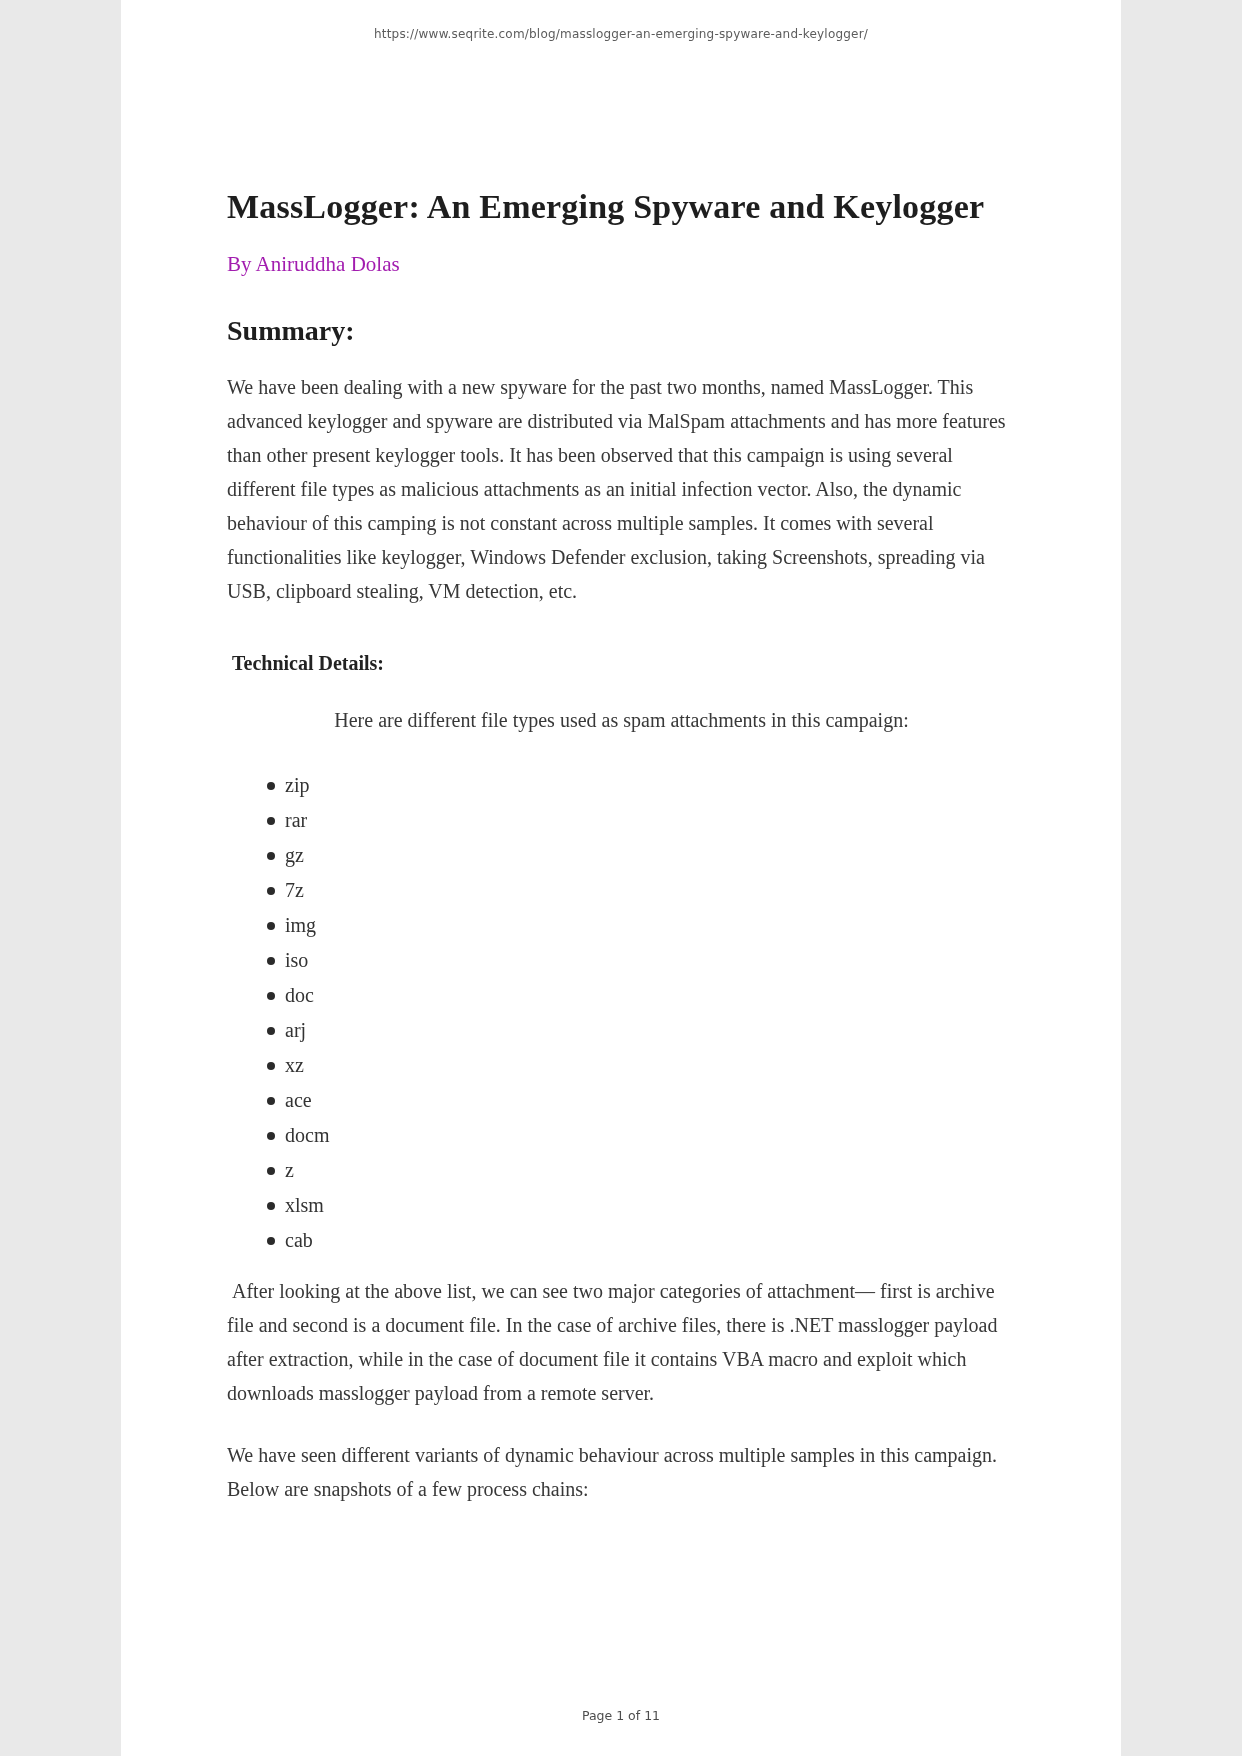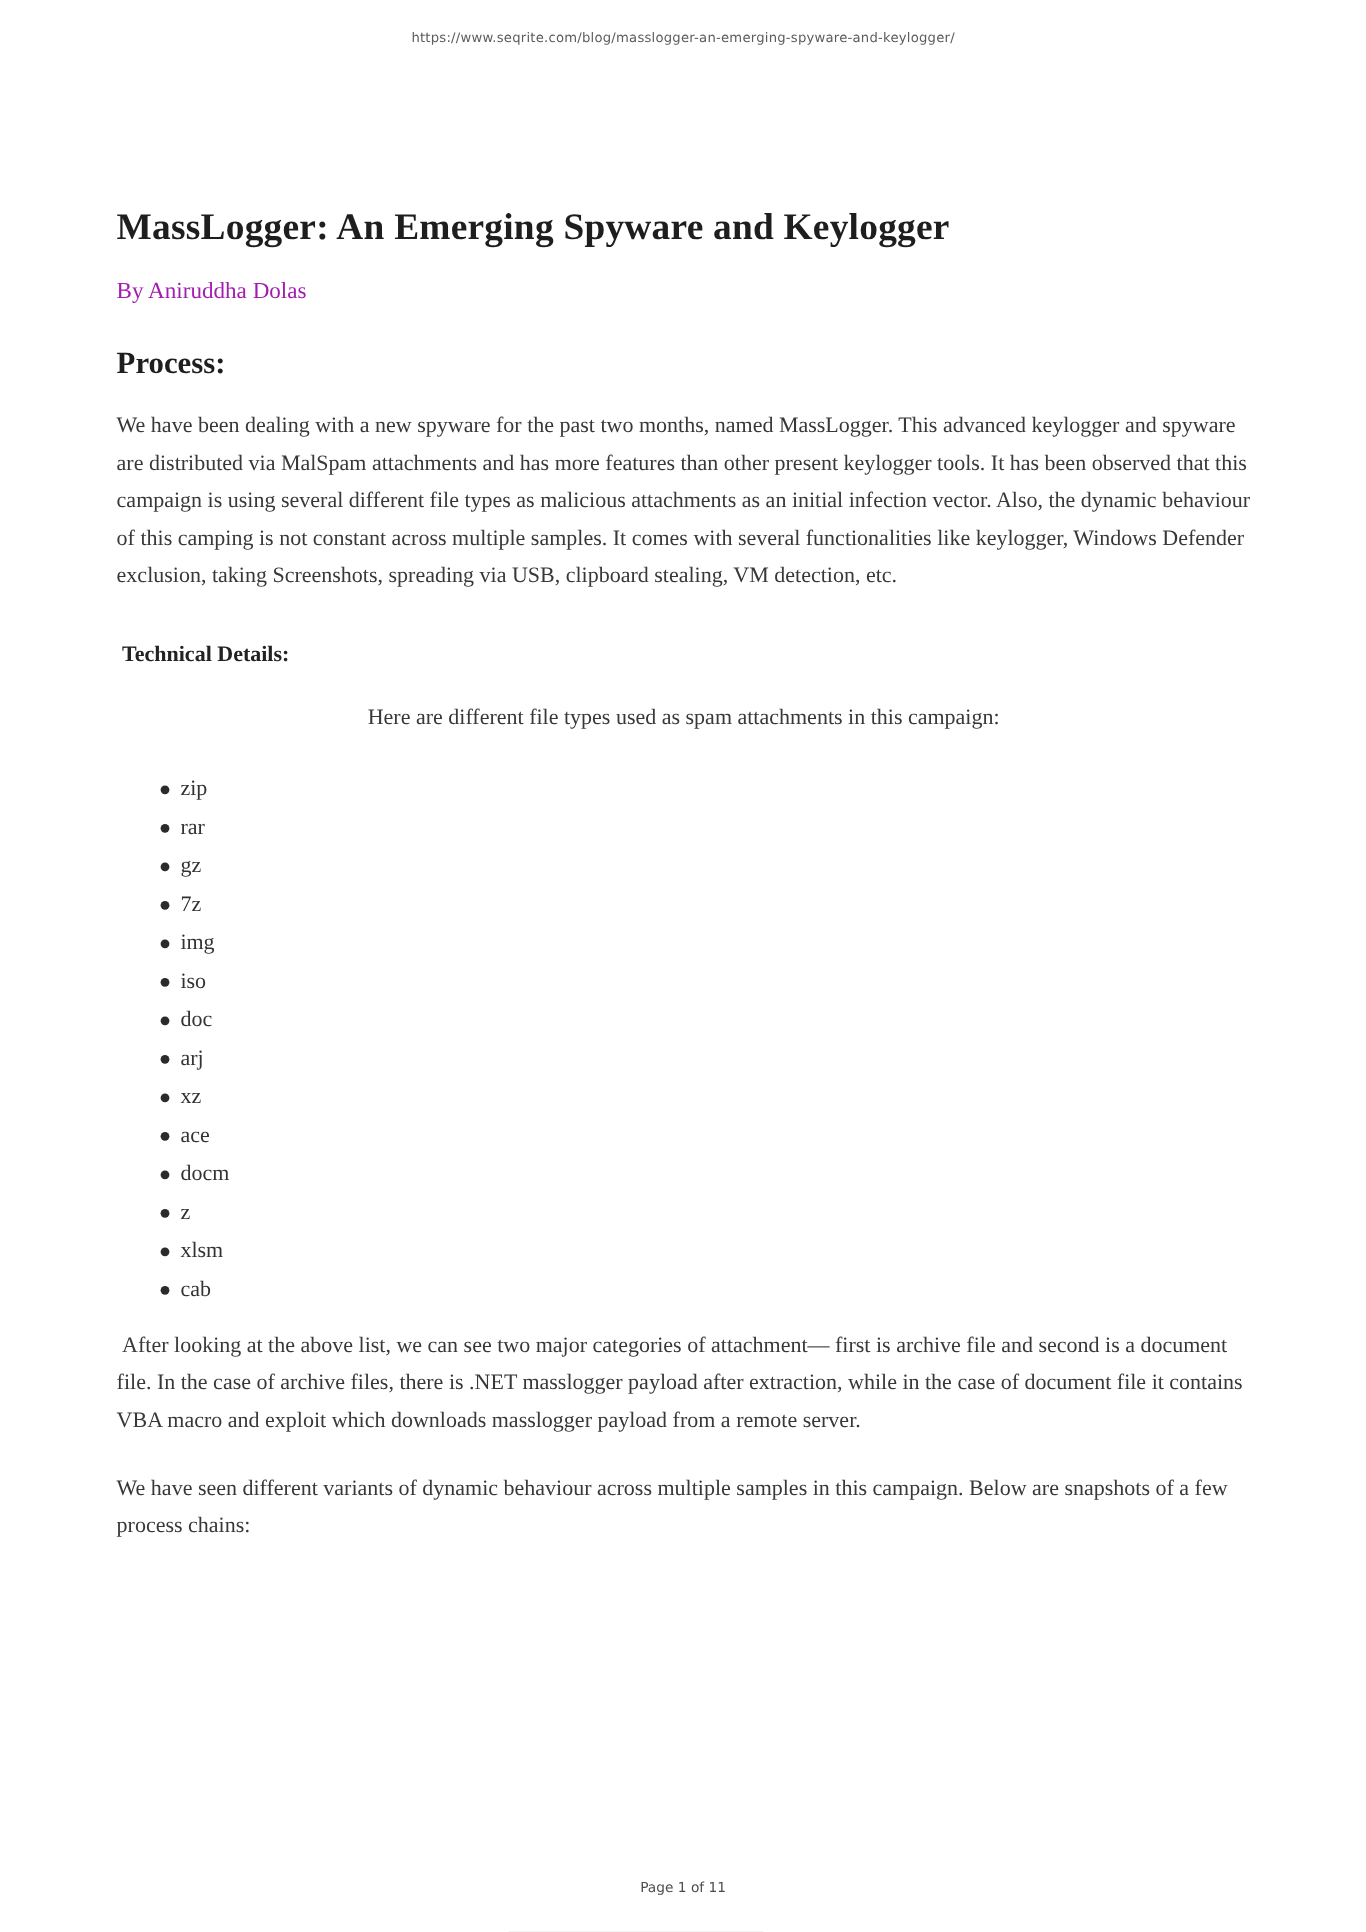--- a/index.html
+++ b/index.html
@@ -1,19 +1,19 @@
 <!DOCTYPE html>
 <html><head>
 <meta charset="utf-8">
 <style>
   * { box-sizing: border-box; }
   html, body { margin: 0; padding: 0; background: #e9e9e9; }
   .page {
     position: relative;
-    width: 1242px;
+    width: 1000px;
     height: 1756px;
     margin: 0 auto;
     background: #ffffff;
     font-family: "Liberation Serif", serif;
     color: #383838;
     overflow: hidden;
   }
   .url-bar {
     position: absolute;
     top: 27px;
@@ -117,21 +117,21 @@
 
   <div class="url-bar">https://www.seqrite.com/blog/masslogger-an-emerging-spyware-and-keylogger/</div>
 
   <div class="article">
 
     <h1>MassLogger: An Emerging Spyware and Keylogger</h1>
 
     <div class="byline">By Aniruddha Dolas</div>
 
 
-    <h2 class="section-heading">Process:</h2>
+    <h2 class="section-heading">Summary:</h2>
 
     <p class="body-par">We have been dealing with a new spyware for the past two months, named MassLogger. This advanced keylogger and spyware are distributed via MalSpam attachments and has more features than other present keylogger tools. It has been observed that this campaign is using several different file types as malicious attachments as an initial infection vector. Also, the dynamic behaviour of this camping is not constant across multiple samples. It comes with several functionalities like keylogger, Windows Defender exclusion, taking Screenshots, spreading via USB, clipboard stealing, VM detection, etc.</p>
 
     <h3 class="inline-heading"> Technical Details:</h3>
 
     <p class="intro-par">Here are different file types used as spam attachments in this campaign:</p>
 
     <ul class="file-list">
       <li>zip</li>
       <li>rar</li>

